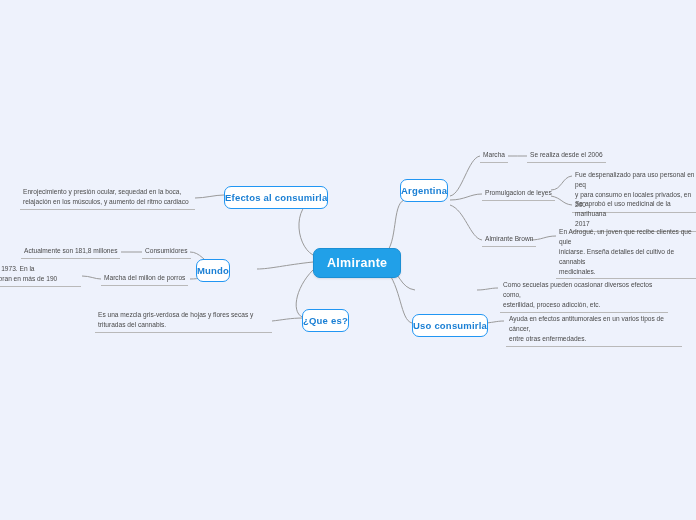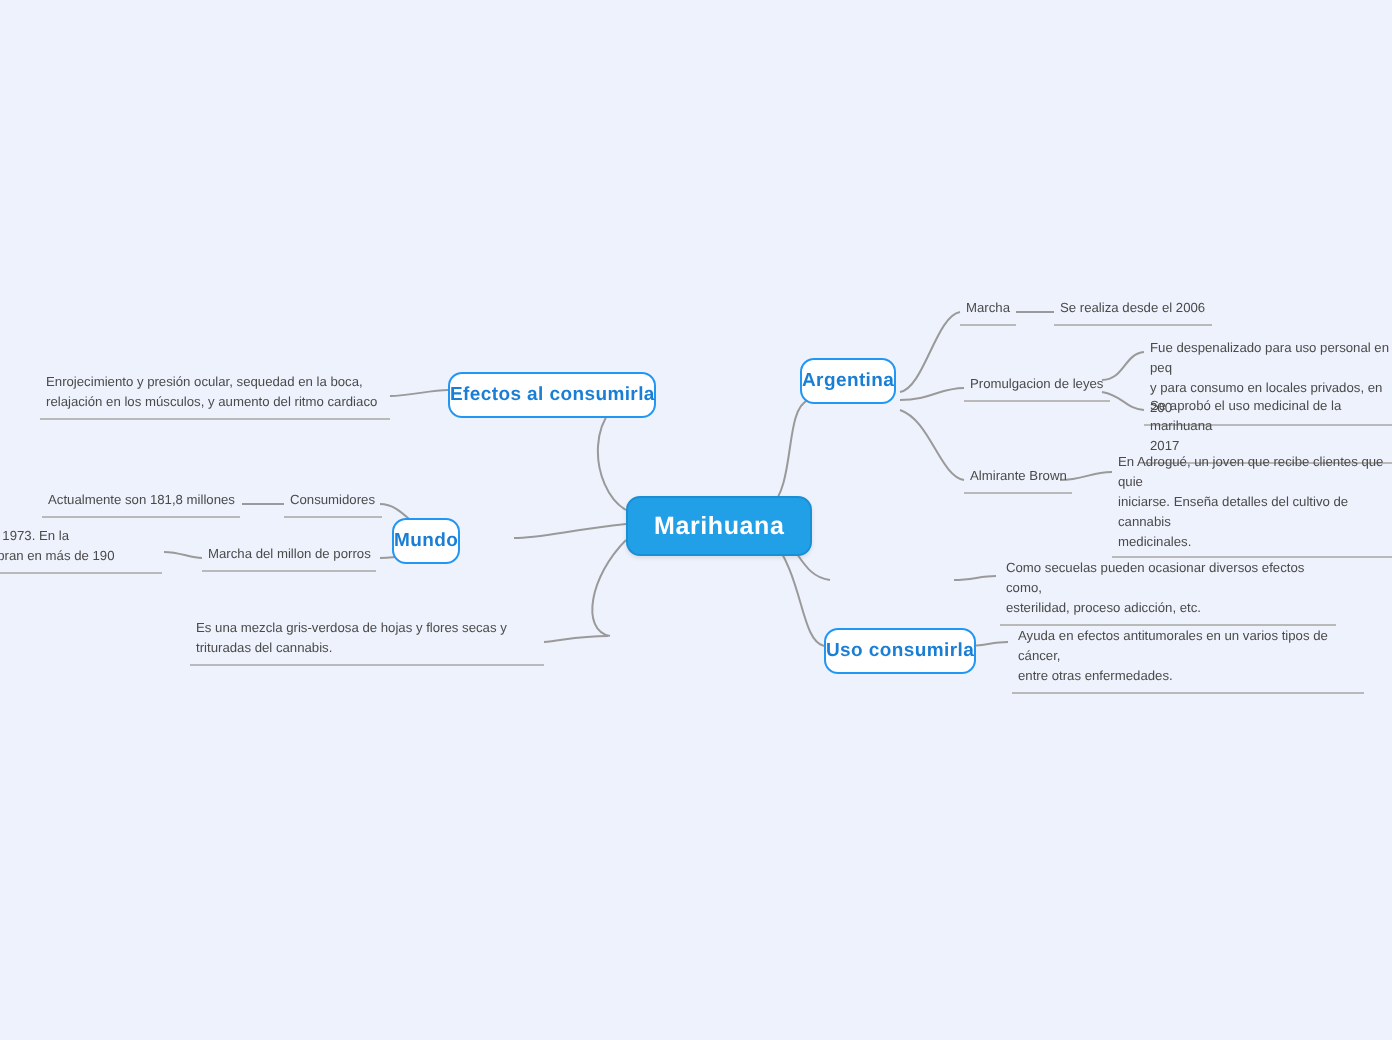--- a/index.html
+++ b/index.html
@@ -98,36 +98,39 @@
 
       <path d="M530,240 C542,240 545,236 556,236"></path>
 
       <path d="M477,290 C486,290 490,288 498,288"></path>
 
       <path d="M483,323 C492,323 496,321 504,321"></path>
     </g>
   </svg>
 
   <div class="node hub" style="left:313px; top:248px;">
-    <span>Marihuana</span>
+    <span>Almirante</span>
   </div>
 
   <div class="node branch" style="left:224px; top:186px;">
     <span>Efectos al consumirla</span>
   </div>
   <div class="node leaf" style="left:20px; top:186px; width:175px;">Enrojecimiento y presión ocular, sequedad en la boca, relajación en los músculos, y aumento del ritmo cardiaco</div>
 
   <div class="node branch" style="left:196px; top:259px;">
     <span>Mundo</span>
   </div>
   <div class="node leaf nowrap" style="left:142px; top:245px;">Consumidores</div>
   <div class="node leaf nowrap" style="left:21px; top:245px;">Actualmente son 181,8 millones</div>
   <div class="node leaf nowrap" style="left:101px; top:272px;">Marcha del millon de porros</div>
   <div class="node leaf" style="left:-22px; top:263px; width:103px;">ork en 1973.  En la<br>e celebran en más de 190</div>
 
+  <div class="node branch" style="left:302px; top:309px;">
+    <span>¿Que es?</span>
+  </div>
   <div class="node leaf" style="left:95px; top:309px; width:177px;">Es una mezcla gris-verdosa de hojas y flores secas y trituradas del cannabis.</div>
 
   <div class="node branch" style="left:400px; top:179px;">
     <span>Argentina</span>
   </div>
 
   <div class="node leaf nowrap" style="left:480px; top:149px;">Marcha</div>
   <div class="node leaf nowrap" style="left:527px; top:149px;">Se realiza desde el 2006</div>
 
   <div class="node leaf nowrap" style="left:482px; top:187px;">Promulgacion de leyes</div>

